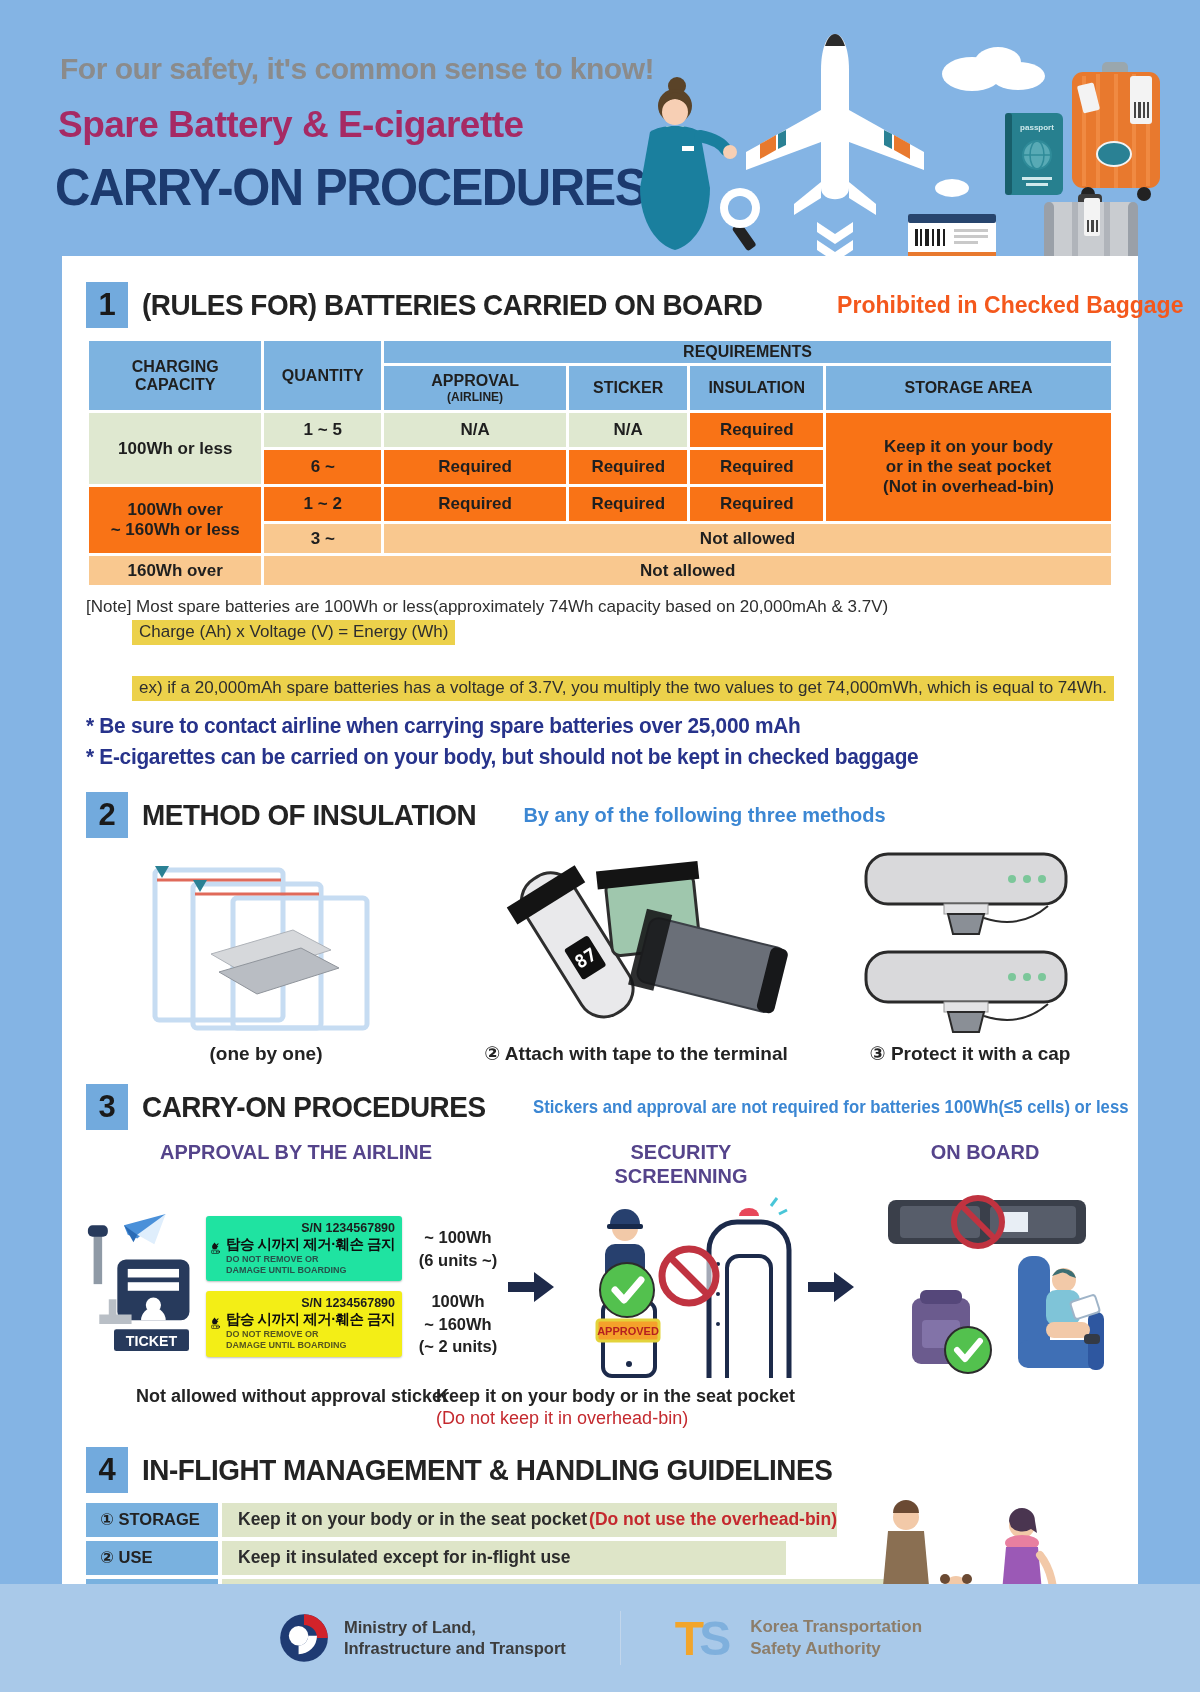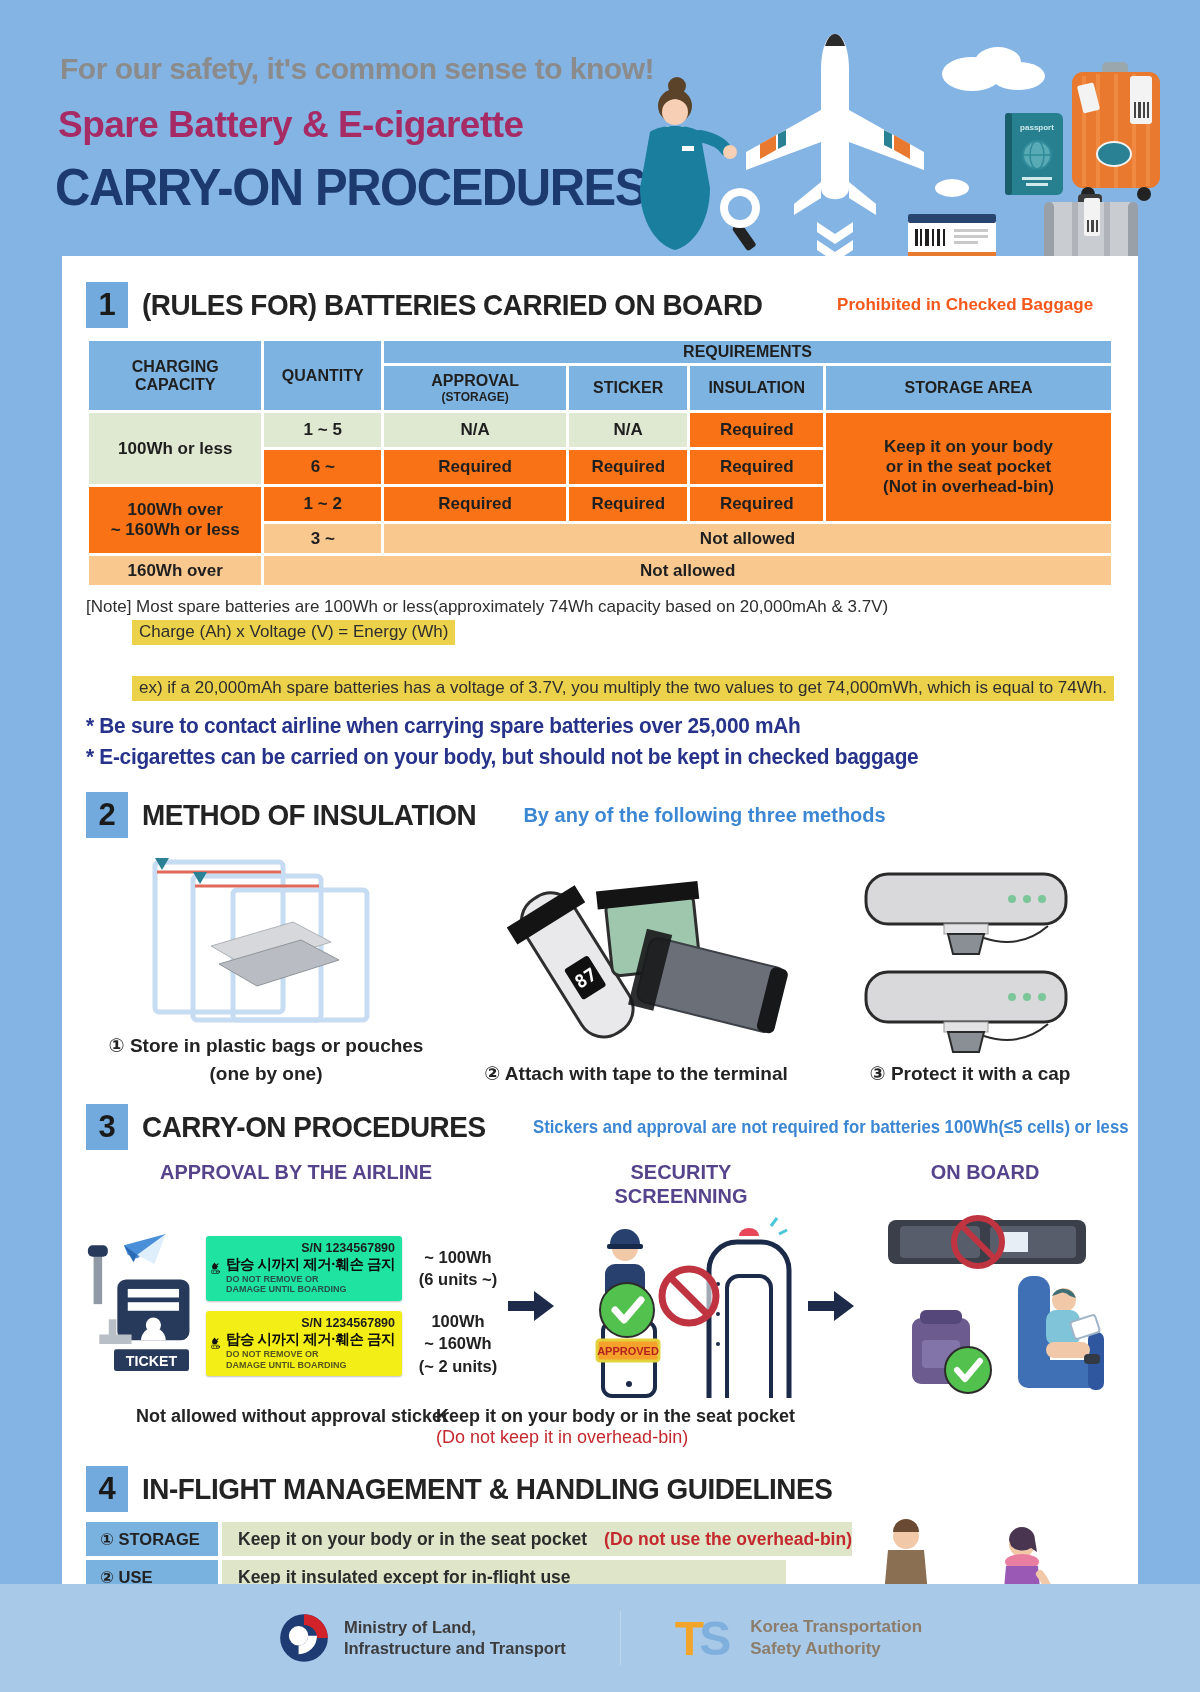--- a/index.html
+++ b/index.html
@@ -13,21 +13,21 @@
   .subtitle { position:absolute; left:58px; top:104px; font-size:37px; font-weight:800; color:#a62a64; letter-spacing:-0.5px; }
   .m-title  { position:absolute; left:55px; top:158px; font-size:51px; font-weight:900; color:#1c3a6e; letter-spacing:-1.5px; transform:scaleX(.96); transform-origin:left center; }
   .hdr-art { position:absolute; left:620px; top:18px; }
 
   
   .panel { position:absolute; left:62px; top:256px; width:1076px; height:1328px; background:#ffffff; padding:26px 24px 0 24px; }
 
   .sec-head { display:flex; align-items:center; gap:14px; }
   .num-box { width:42px; height:46px; background:#72aadd; color:#1a1a1a; font-size:31px; font-weight:900; display:flex; align-items:center; justify-content:center; flex:0 0 auto; }
   .sec-title { font-size:30px; font-weight:900; color:#232323; letter-spacing:-0.5px; transform:scaleX(.93); transform-origin:left center; white-space:nowrap; }
-  .sec-warning { font-size:17px; font-weight:800; color:#f4581c; margin-left:14px; white-space:nowrap; }
+  .sec-warning { font-size:23px; font-weight:800; color:#f4581c; margin-left:14px; white-space:nowrap; }
   .sec-sub { font-size:20px; font-weight:700; color:#3c87d3; margin-left:8px; white-space:nowrap; }
   .sec-sub.tight { transform:scaleX(.88); transform-origin:left center; font-size:19px; }
 
   
   table.rules { border-collapse:separate; border-spacing:3px; width:1028px; margin-top:10px; background:#fff; }
   table.rules th, table.rules td { text-align:center; vertical-align:middle; font-weight:700; color:#1f1f1f; padding:2px 4px; }
   .c-blue   { background:#7db3e0; }
   .c-green  { background:#dfe8d0; }
   .c-cream  { background:#f97316; }
   .c-orange { background:#f9c88f; }
@@ -83,21 +83,21 @@
   .s3-cap.nowrap { white-space:nowrap; }
   .cap-red { font-size:18px; font-weight:400; color:#c4292e; text-align:left; white-space:nowrap; }
 
   
   .s4-head { margin-top:18px; }
   .s4-body { position:relative; margin-top:10px; height:205px; }
   .s4-rows { width:700px; }
   .s4-row { display:flex; margin-bottom:4px; }
   .s4-label { width:132px; background:#79b1df; display:flex; align-items:center; padding-left:14px; font-size:16.5px; font-weight:800; color:#222; height:34px; flex:0 0 auto; }
   .s4-text { flex:1; background:#dee5c8; display:flex; align-items:center; padding-left:16px; height:34px; font-size:17.5px; font-weight:800; color:#2c2c2c; margin-left:4px; white-space:nowrap; }
-  .s4-red { color:#c4292e; margin-left:17px; }
+  .s4-red { color:#c4292e; margin-left:2px; }
   .family-art { position:absolute; right:0; top:-8px; }
 
   
   .footer { position:absolute; left:0; top:1584px; width:1200px; height:108px; background:#a9c9e9; display:flex; align-items:center; justify-content:center; gap:54px; }
   .logo-group { display:flex; align-items:center; gap:14px; }
   .ministry-text { font-size:16.5px; font-weight:700; color:#3c3c3c; white-space:pre-line; line-height:1.3; }
   .f-divider { width:1px; height:54px; background:#c2d6ec; }
   .ts-letters { font-size:48px; font-weight:900; letter-spacing:-5px; display:flex; }
   .ts-t { color:#f2a52b; } .ts-s { color:#7fb0dd; }
   .authority-text { font-size:17px; font-weight:700; color:#8c7d6a; white-space:pre-line; line-height:1.3; margin-left:10px; }
@@ -247,21 +247,21 @@
       <tbody>
           <tr class="row-h1">
         <th class="c-blue pre" rowspan="2">CHARGING
 CAPACITY</th>
         <th class="c-blue" rowspan="2">QUANTITY</th>
         <th class="c-blue" colspan="4">REQUIREMENTS</th>
       </tr>
       <tr class="row-h2">
         <th class="c-blue">
           <span>APPROVAL</span>
-          <span class="th-sub">(STORAGE)</span>
+          <span class="th-sub">(AIRLINE)</span>
         </th>
         <th class="c-blue">STICKER</th>
         <th class="c-blue">INSULATION</th>
         <th class="c-blue">STORAGE AREA</th>
       </tr>
       <tr class="body-row">
         <td class="c-green" rowspan="2">100Wh or less</td>
         <td class="c-green">1 ~ 5</td>
         <td class="c-green">N/A</td>
         <td class="c-green">N/A</td>
@@ -319,21 +319,20 @@
             <rect x="52" y="30" width="128" height="144" rx="4"></rect>
             <rect x="92" y="44" width="134" height="130" rx="4"></rect>
           </g>
           <line x1="16" y1="26" x2="140" y2="26" stroke="#e06a5a" stroke-width="3"></line>
           <line x1="54" y1="40" x2="178" y2="40" stroke="#e06a5a" stroke-width="3"></line>
           <polygon points="14,12 28,12 21,24" fill="#2a8194"></polygon>
           <polygon points="52,26 66,26 59,38" fill="#2a8194"></polygon>
           <path d="M70 100 L152 76 L190 96 L108 122 Z" fill="#d6d8db" stroke="#aeb2b8" stroke-width="1"></path>
           <path d="M78 118 L160 94 L198 114 L116 140 Z" fill="#b9bdc3" stroke="#8f949b" stroke-width="1"></path>
         </svg>
-        <div class="s2-cap">① Store in plastic bags or pouches</div>
         <div class="s2-cap">(one by one)</div>
       </div>
       <div class="s2-col2">
         <svg width="310" height="188" viewBox="0 0 310 188">
           <g transform="rotate(-32 95 95)">
             <rect x="66" y="20" width="56" height="158" rx="26" fill="#e9e9eb" stroke="#2e2e2e" stroke-width="3"></rect>
             <rect x="54" y="30" width="80" height="20" fill="#141414"></rect>
             <rect x="80" y="96" width="28" height="36" rx="3" fill="#101010"></rect>
             <text x="94" y="121" text-anchor="middle" font-size="18" font-weight="bold" fill="#ffffff" font-family="'DejaVu Sans Mono',monospace">87</text>
           </g>

